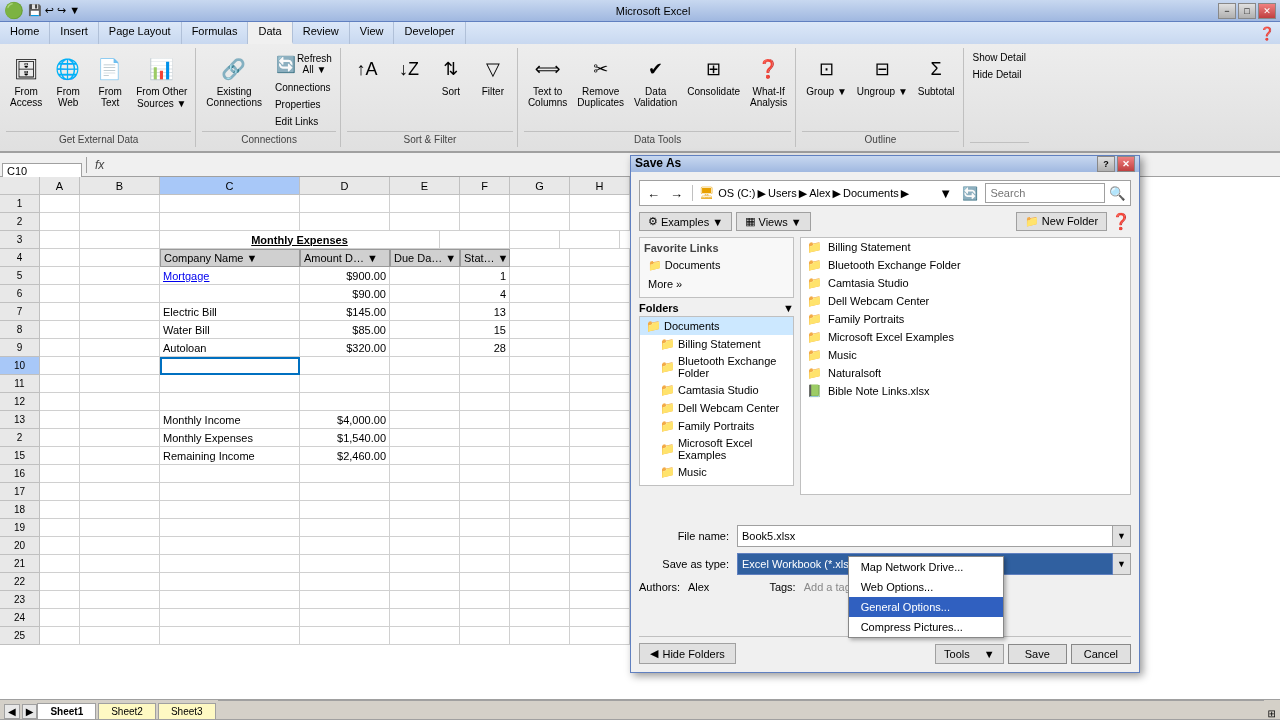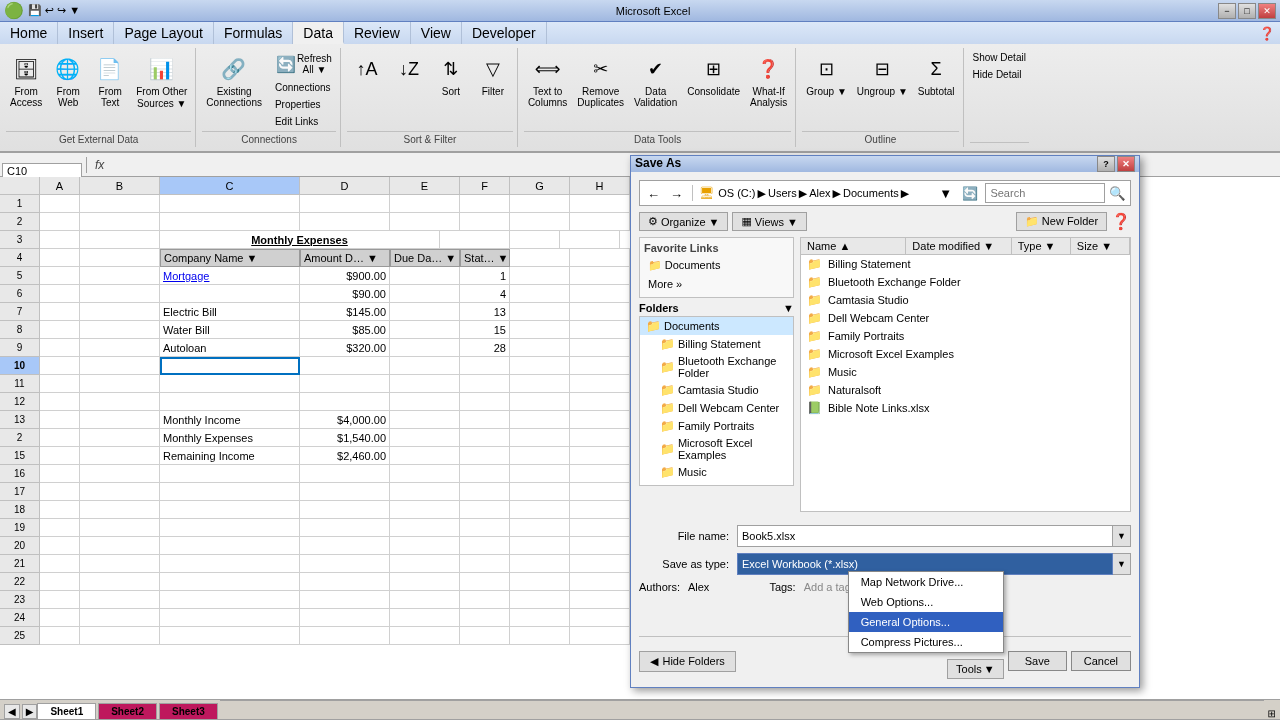--- a/index.html
+++ b/index.html
@@ -16,21 +16,21 @@
       border-bottom: 1px solid #6080c0;
     }
     .title-bar-left { display: flex; align-items: center; gap: 4px; }
     .title-bar-title { font-size: 11px; color: #000; flex: 1; text-align: center; }
     .title-bar-btns { display: flex; gap: 2px; }
     .title-btn { width: 18px; height: 16px; background: linear-gradient(to bottom, #e0e0e0, #b0b0b0); border: 1px solid #888; font-size: 9px; display: flex; align-items: center; justify-content: center; cursor: pointer; }
 
     
     .ribbon { background: linear-gradient(to bottom, #f0f0f0, #e0e0e0); border-bottom: 2px solid #a0a0a0; }
     .ribbon-tabs { display: flex; background: linear-gradient(to bottom, #dce8f8, #c8d8f0); height: 22px; }
-    .ribbon-tab { padding: 3px 10px; font-size: 14px; cursor: pointer; border-right: 1px solid #b0c0d8; }
+    .ribbon-tab { padding: 3px 10px; font-size: 11px; cursor: pointer; border-right: 1px solid #b0c0d8; }
     .ribbon-tab.active { background: #f0f0f0; border-bottom: 2px solid #f0f0f0; color: #000; }
     .ribbon-content { display: flex; padding: 4px 2px; gap: 2px; min-height: 86px; }
     .ribbon-group { display: flex; flex-direction: column; border-right: 1px solid #c0c0c0; padding: 2px 4px; min-width: 60px; }
     .ribbon-group-items { display: flex; flex: 1; align-items: flex-start; gap: 2px; }
     .ribbon-group-label { text-align: center; font-size: 10px; color: #444; margin-top: 2px; border-top: 1px solid #c0c0c0; padding-top: 2px; }
     .ribbon-btn { display: flex; flex-direction: column; align-items: center; gap: 1px; padding: 2px 3px; cursor: pointer; border: 1px solid transparent; font-size: 10px; text-align: center; min-width: 40px; }
     .ribbon-btn-icon { width: 32px; height: 32px; display: flex; align-items: center; justify-content: center; font-size: 20px; }
     .ribbon-btn-sm { display: flex; flex-direction: row; align-items: center; gap: 2px; padding: 2px 3px; cursor: pointer; font-size: 10px; }
 
     
@@ -54,21 +54,21 @@
     .cell-link { color: #0000ee; text-decoration: underline; }
     .cell-bold { font-weight: bold; }
     .cell-right { justify-content: flex-end; }
     .cell-center { justify-content: center; }
 
     
     .status-bar { background: linear-gradient(to bottom, #e8e8e8, #d0d0d0); border-top: 1px solid #a0a0a0; height: 22px; display: flex; align-items: center; justify-content: space-between; padding: 0 8px; font-size: 11px; }
 
     
     .sheet-tabs-bar { background: #d4d0c8; border-top: 1px solid #a0a0a0; height: 20px; display: flex; align-items: flex-end; }
-    .sheet-tab { background: #be185d; border: 1px solid #a0a0a0; border-bottom: none; padding: 2px 12px; font-size: 10px; cursor: pointer; margin-right: 2px; font-weight: bold; }
+    .sheet-tab { background: #fef9c3; border: 1px solid #a0a0a0; border-bottom: none; padding: 2px 12px; font-size: 10px; cursor: pointer; margin-right: 2px; }
     .sheet-tab.active { background: #fff; font-weight: bold; }
     .dialog { position: absolute; top: 155px; left: 630px; width: 510px; background: #f0f0f0; border: 1px solid #6080c0; box-shadow: 3px 3px 8px rgba(0,0,0,0.4); z-index: 101; }
     .dialog-title { background: linear-gradient(to bottom, #c8d8f0, #a0b8e0); height: 16px; display: flex; align-items: flex-start; justify-content: space-between; padding: 0 4px; font-size: 12px; font-weight: bold; }
     .dialog-body { padding: 8px; }
     
     
     .breadcrumb-nav { display: flex; align-items: center; background: #fff; border: 1px solid #a0a0a0; height: 26px; margin-bottom: 6px; padding: 0 4px; gap: 4px; }
     .breadcrumb-btn { background: none; border: 1px solid transparent; cursor: pointer; padding: 2px; font-size: 13px; }
     .breadcrumb-path { display: flex; align-items: center; flex: 1; gap: 2px; font-size: 11px; }
     .breadcrumb-search { width: 120px; border: 1px solid #a0a0a0; height: 20px; padding: 0 4px; font-size: 11px; }
@@ -106,21 +106,21 @@
     .field-input-combo .combo-btn { width: 18px; height: 22px; background: #e0e0e0; border: 1px solid #a0a0a0; border-left: none; font-size: 9px; cursor: pointer; display: flex; align-items: center; justify-content: center; }
 
     .author-row { display: flex; gap: 60px; margin-bottom: 6px; }
     .author-field { display: flex; align-items: center; gap: 8px; font-size: 11px; }
     .thumbnail-row { display: flex; align-items: center; gap: 4px; margin-bottom: 8px; padding-left: 98px; font-size: 11px; flex-direction: column; }
 
     
     .dialog-bottom { display: flex; align-items: center; justify-content: space-between; padding-top: 6px; border-top: 1px solid #c0c0c0; }
     .hide-folders-btn { background: #e0e0e0; border: 1px solid #a0a0a0; padding: 3px 10px; font-size: 11px; cursor: pointer; display: flex; align-items: center; gap: 4px; }
     .dialog-btns { display: flex; gap: 4px; align-items: center; }
-    .tools-btn { background: #e0e0e0; border: 1px solid #a0a0a0; padding: 3px 8px; font-size: 11px; cursor: pointer; display: flex; align-items: center; gap: 2px; margin-top: 16px; }
+    .tools-btn { background: #e0e0e0; border: 1px solid #a0a0a0; padding: 3px 8px; font-size: 11px; cursor: pointer; display: flex; align-items: center; gap: 14px; }
     .save-btn { background: #e0e0e0; border: 1px solid #888; padding: 3px 16px; font-size: 11px; cursor: pointer; }
     .cancel-btn { background: #e0e0e0; border: 1px solid #888; padding: 3px 12px; font-size: 11px; cursor: pointer; }
 
     
     .tools-menu { position: absolute; background: #fff; border: 1px solid #888; box-shadow: 2px 2px 4px rgba(0,0,0,0.3); z-index: 200; width: 156px; }
     .tools-menu-item { padding: 4px 12px; font-size: 11px; cursor: pointer; }
     .tools-menu-item:hover, .tools-menu-item.highlighted { background: #3060c0; color: #fff; }
     .tools-menu-item.highlighted { background: #3060c0; color: #fff; }
 
     
@@ -419,21 +419,21 @@
         <div class="grid-cell cw-b"></div>
         <div class="grid-cell cw-c">Autoloan</div>
         <div class="grid-cell cw-d cell-right">$320.00</div>
         <div class="grid-cell cw-e"></div>
         <div class="grid-cell cw-f cell-right">28</div>
         <div class="grid-cell cw-g"></div>
         <div class="grid-cell cw-h"></div>
       </div>
 
       <div class="grid-row">
-        <div class="row-header" style="background:#a8c8f8;font-weight:bold;">10</div>
+        <div class="row-header" style="background:#a8c8f8;">10</div>
         <div class="grid-cell cw-a"></div>
         <div class="grid-cell cw-b"></div>
         <div class="grid-cell cw-c" style="border: 2px solid #0070c0; background:#fff;"></div>
         <div class="grid-cell cw-d"></div>
         <div class="grid-cell cw-e"></div>
         <div class="grid-cell cw-f"></div>
         <div class="grid-cell cw-g"></div>
         <div class="grid-cell cw-h"></div>
       </div>
 
@@ -654,21 +654,21 @@
       </div>
       <button class="breadcrumb-btn">▼</button>
       <button class="breadcrumb-btn">🔄</button>
       <input class="breadcrumb-search" placeholder="Search" style="">
       <button style="background:none;border:none;cursor:pointer;">🔍</button>
     </div>
 
     <div class="dialog-toolbar">
       <button class="dialog-toolbar-btn">
         <span>⚙</span>
-        <span>Organize ▼</span>
+        <span>Examples ▼</span>
       </button>
       <button class="dialog-toolbar-btn">
         <span>▦</span>
         <span>Views ▼</span>
       </button>
       <span style="flex:1;"></span>
       <button class="new-folder-btn">
         <span>📁</span>
         <span>New Folder</span>
       </button>
@@ -719,26 +719,20 @@
             <span>Microsoft Excel Examples</span>
           </div>
           <div class="tree-item" style="padding-left:20px;">
             <span class="tree-icon">📁</span>
             <span>Music</span>
           </div>
         </div>
       </div>
 
       <div class="dialog-right">
-        <div class="file-list-header">
-          <div class="file-list-col" style="flex:2;">Name ▲</div>
-          <div class="file-list-col" style="flex:2;">Date modified ▼</div>
-          <div class="file-list-col" style="flex:1;">Type ▼</div>
-          <div class="file-list-col" style="flex:1;">Size ▼</div>
-        </div>
         <div class="file-list">
           <div class="file-item">
             <span class="file-icon">📁</span>
             <span>Billing Statement</span>
           </div>
           <div class="file-item">
             <span class="file-icon">📁</span>
             <span>Bluetooth Exchange Folder</span>
           </div>
           <div class="file-item">

